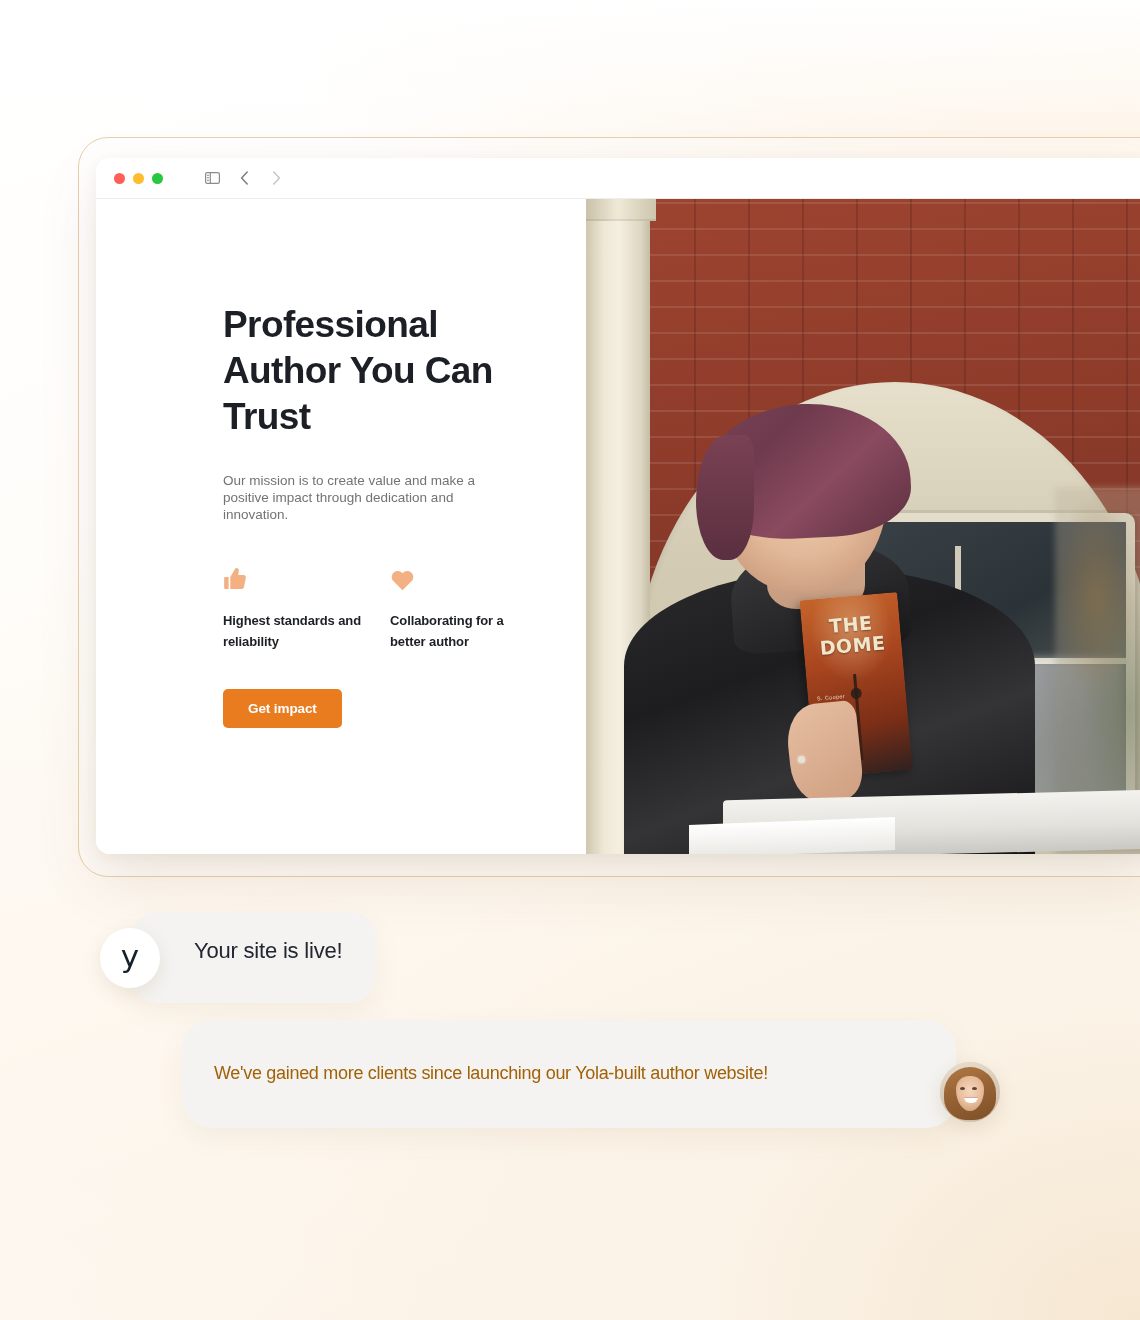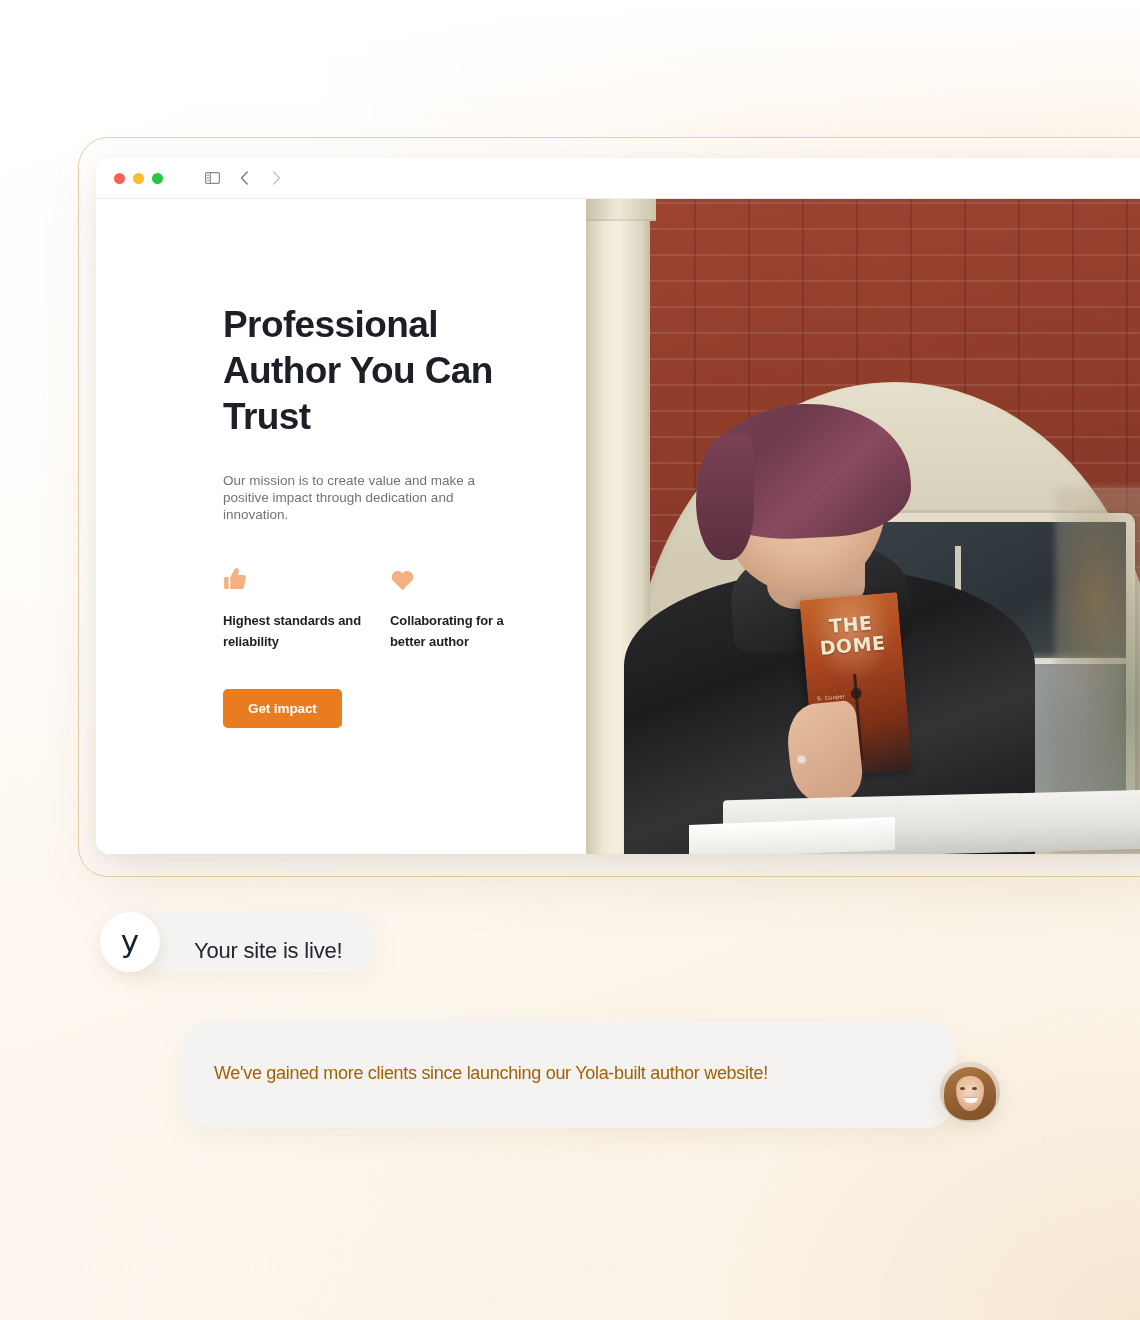--- a/index.html
+++ b/index.html
@@ -481,21 +481,21 @@
     margin-top: -2px;
   }
 
   .bubble {
     background: #f4f3f1;
     border-radius: 26px;
     box-shadow: 0 10px 26px rgba(140,110,70,0.08);
   }
   .bubble-one {
     margin-left: -28px;
-    padding: 26px 34px 8px 62px;
+    padding: 26px 34px 39px 62px;
     font-size: 22px;
     color: #222630;
     letter-spacing: -0.2px;
   }
 
   .row-two { left: 182px; top: 120px; }
   .bubble-two {
     width: 774px;
     padding: 32px 40px 34px 32px;
     border-radius: 30px;

